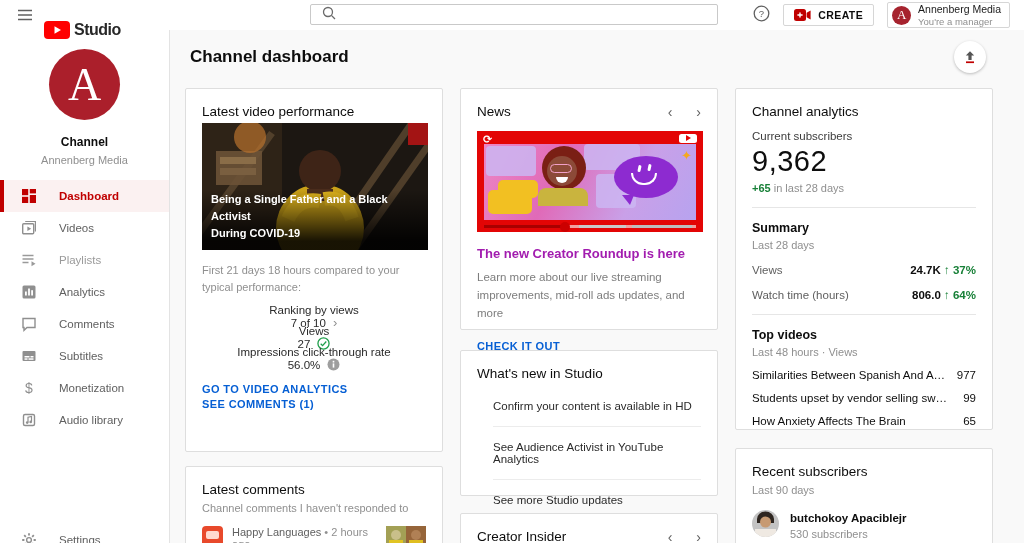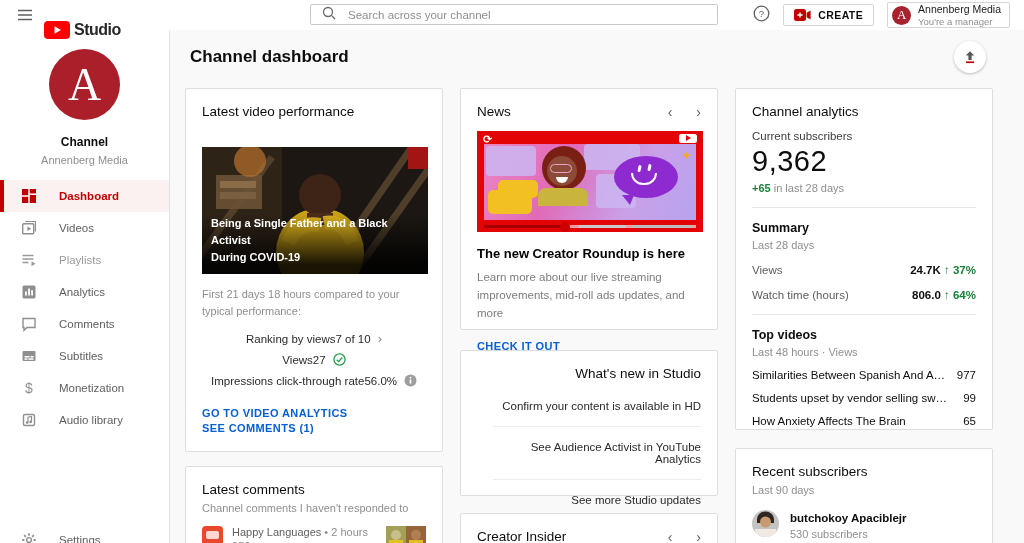--- a/index.html
+++ b/index.html
@@ -56,32 +56,32 @@
   .card-sub { margin-top:5px; font-size:11px; color:#8f8f8f; }
   .link { font-size:11px; font-weight:700; color:#065fd4; letter-spacing:0.4px; cursor:pointer; }
   .card-head { display:flex; align-items:center; justify-content:space-between; }
   .chevs { display:flex; gap:24px; color:#606060; font-size:14px; }
   .chevs span { cursor:pointer; line-height:1; }
 
   
   .c-lvp { left:15px; top:58px; height:364px; }
   .c-lc  { left:15px; top:436px; height:170px; }
   .c-news{ left:290px; top:58px; height:242px; }
-  .c-new { left:290px; top:320px; height:146px;text-align:right; }
+  .c-new { left:290px; top:320px; height:146px; }
   .c-ci  { left:290px; top:483px; height:70px; }
   .c-ca  { left:565px; top:58px; height:342px; }
   .c-rs  { left:565px; top:418px; height:140px; }
 
-  .thumb { position:relative; margin-top:28px; width:226px; height:127px; overflow:hidden; background:#737373; }
+  .thumb { position:relative; margin-top:4px; width:226px; height:127px; overflow:hidden; background:#737373; }
   .thumb-grad { position:absolute; left:0; right:0; bottom:0; height:60px;
     background:linear-gradient(180deg, rgba(0,0,0,0) 0%, rgba(0,0,0,0.88) 85%); }
   .thumb-title { position:absolute; left:9px; bottom:8px; font-size:11px; font-weight:700; color:#fff;
     line-height:1.55; }
   .stats-intro { margin-top:12px; font-size:11px; color:#8f8f8f; line-height:1.5; }
-  .stat-row { display:flex; align-items:center; justify-content:center; height:21px; }
+  .stat-row { display:flex; align-items:center; justify-content:flex-start; height:21px;flex-direction:column; }
   .stats { margin-top:9px; }
   .stat-label { font-size:11.5px; color:#2a2a2a; }
   .stat-right { display:flex; align-items:center; gap:7px; }
   .stat-value { font-size:11.5px; color:#2a2a2a; }
   .chev-glyph { color:#8f8f8f; font-size:13px; line-height:1; }
   .lvp-links { margin-top:16px; display:flex; flex-direction:column; gap:3px; }
 
   .comment-row { display:flex; margin-top:12px; gap:9px; }
   .comment-avatar { width:21px; height:21px; border-radius:4px; background:#e8492b; position:relative; flex:none; }
   .comment-avatar::after { content:""; position:absolute; left:4px; top:5px; width:13px; height:8px;
@@ -112,21 +112,21 @@
   .news-refresh { position:absolute; left:6px; top:2px; color:#fff; font-size:11px; font-weight:700; }
   .news-ytbadge { position:absolute; right:6px; top:2.5px; width:18px; height:9px; border-radius:2.5px;
     background:#fff; display:flex; align-items:center; justify-content:center; }
   .news-ytbadge::after { content:""; width:0; height:0; border-left:5px solid #e30505;
     border-top:3px solid transparent; border-bottom:3px solid transparent; }
   .news-progress { position:absolute; left:7px; right:7px; bottom:4px; height:3.5px; background:#f0a0a0; }
   .np-fill { position:absolute; left:0; top:0; bottom:0; width:38%; background:#a80000; }
   .np-dot { position:absolute; left:36%; top:-3px; width:10px; height:10px; border-radius:50%; background:#c00; }
   .np-seg1 { position:absolute; left:45%; top:0; bottom:0; width:22%; background:#c9c9c9; }
   .np-seg2 { position:absolute; left:70%; top:0; bottom:0; width:28%; background:#bdbdbd; }
-  .news-headline { margin-top:14px; font-size:13px; font-weight:700; color:#000000; }
+  .news-headline { margin-top:14px; font-size:13px; font-weight:700; color:#a21caf; }
   .news-desc { margin-top:8px; font-size:11.5px; color:#7d7d7d; line-height:1.55; }
   .news-link { margin-top:14px; }
 
   .wn-item { font-size:11.5px; color:#2a2a2a; padding:14px 0; border-bottom:1px solid #ececec; cursor:pointer; }
   .wn-item:last-child { border-bottom:none; }
   .wn-list { margin-top:5px;margin-left:16px; }
 
   .ca-label { margin-top:11px; font-size:11.5px; color:#3c3c3c; }
   .ca-number { margin-top:3px; font-size:29px; font-weight:400; color:#0d0d0d; letter-spacing:0.5px; }
   .ca-delta-line { margin-top:4px; font-size:11px; color:#8f8f8f; }
@@ -164,21 +164,20 @@
       </svg>
     <span class="logo-text">Studio</span>
   </div>
   <div class="searchbox">
     <span>
       <svg width="14" height="14" viewBox="0 0 14 14">
           <circle cx="6" cy="6" r="4.5" fill="none" stroke="#6a6a6a" stroke-width="1.3"></circle>
           <path d="M9.4 9.4L13 13" stroke="#6a6a6a" stroke-width="1.3"></path>
         </svg>
     </span>
-    <input type="text" placeholder="Search across your channel" style="">
   </div>
   <div class="topbar-right">
     <span>
       <svg width="17" height="17" viewBox="0 0 17 17">
           <circle cx="8.5" cy="8.5" r="7.3" fill="none" stroke="#606060" stroke-width="1.3"></circle>
           <text x="8.5" y="12" text-anchor="middle" font-size="9.5" fill="#606060" font-family="Liberation Sans,sans-serif">?</text>
         </svg>
     </span>
     <button class="create-btn">
       <svg width="17" height="12" viewBox="0 0 17 12">

